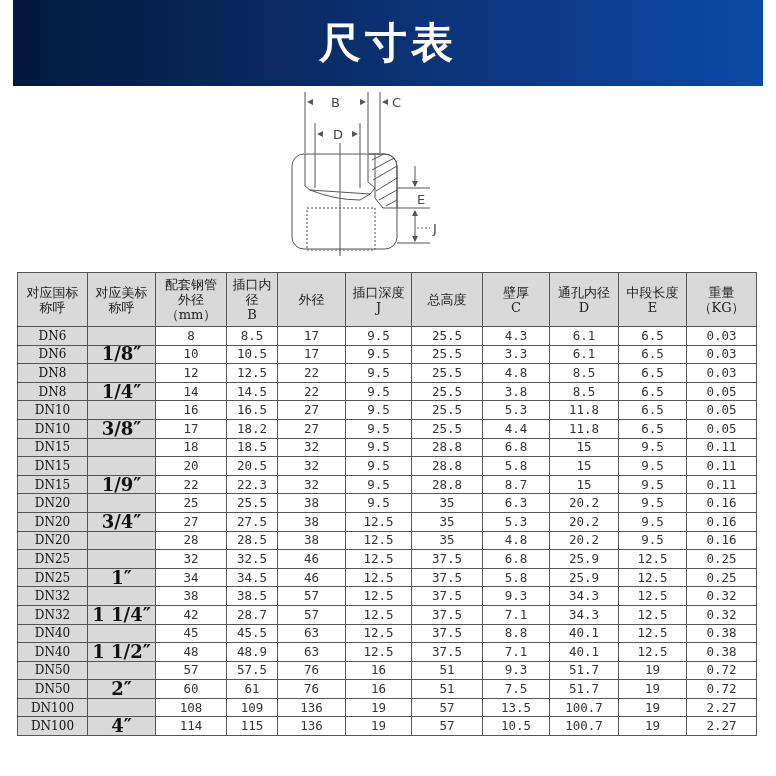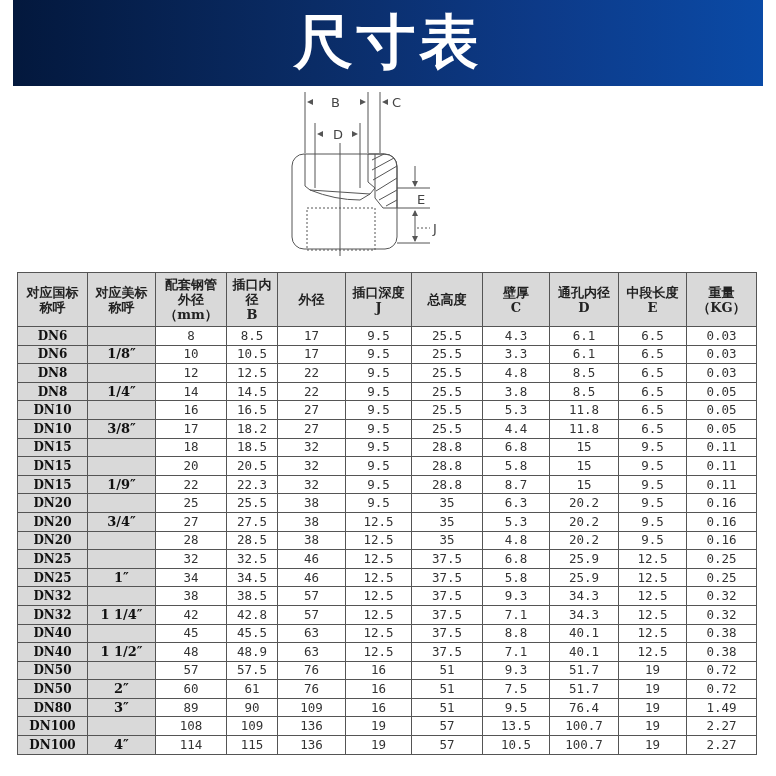--- a/index.html
+++ b/index.html
@@ -6,41 +6,41 @@
   html, body { width: 776px; height: 776px; background: #ffffff; overflow: hidden; }
   body { position: relative; font-family: "DejaVu Serif", "Liberation Serif", serif; }
 
   .banner {
     position: absolute; left: 13px; top: 0; width: 750px; height: 86px;
     background: linear-gradient(90deg, #03183d 0%, #0a2c66 40%, #0d3a88 70%, #0a4aa6 100%);
     display: flex; align-items: center; justify-content: center;
   }
   .banner-title {
     color: #ffffff; font-family: "DejaVu Sans", sans-serif; font-weight: bold;
-    font-size: 59px; letter-spacing: 4px; text-align: center;
+    font-size: 42px; letter-spacing: 4px; text-align: center;
   }
 
   .diagram { position: absolute; left: 280px; top: 88px; width: 180px; height: 170px; }
 
   table.spec {
     position: absolute; left: 17px; top: 272px; width: 739px;
     border-collapse: collapse; table-layout: fixed;
     font-size: 13px; color: #222;
   }
   table.spec td, table.spec th {
     border: 1.5px solid #555; text-align: center; vertical-align: middle;
     padding: 0; overflow: hidden; white-space: nowrap;
   }
   table.spec th {
-    background: #d9d9d9; font-weight: bold; height: 54px; line-height: 15px;
+    background: #d9d9d9; font-weight: normal; height: 54px; line-height: 15px;
     font-size: 13px; white-space: normal;
   }
   table.spec td { height: 18.6px; line-height: 16px; font-family: "DejaVu Sans Mono", "Liberation Mono", monospace; font-size: 12.5px; color: #333; }
-  table.spec td.gray { background: #d9d9d9; font-family: "DejaVu Serif", serif; font-weight: bold; font-size: 12px; color: #111; }
-  table.spec td.gray2 { background: #d9d9d9; font-family: "DejaVu Serif", serif; font-weight: bold; font-size: 13px; color: #111; }
+  table.spec td.gray { background: #d9d9d9; font-family: "DejaVu Serif", serif; font-weight: normal; font-size: 12px; color: #111; }
+  table.spec td.gray2 { background: #d9d9d9; font-family: "DejaVu Serif", serif; font-weight: bold; font-size: 18px; color: #111; }
 </style>
 </head>
 <body>
 
 <div class="banner">
   <div class="banner-title">尺寸表</div>
 </div>
 
 <svg class="diagram" viewBox="0 0 180 170" xmlns="http://www.w3.org/2000/svg">
   <g stroke="#555" stroke-width="1" fill="none">
@@ -349,21 +349,21 @@
         <td>37.5</td>
         <td>9.3</td>
         <td>34.3</td>
         <td>12.5</td>
         <td>0.32</td>
       </tr>
       <tr>
         <td class="gray">DN32</td>
         <td class="gray2">1 1/4″</td>
         <td>42</td>
-        <td>42.8</td>
+        <td>28.7</td>
         <td>57</td>
         <td>12.5</td>
         <td>37.5</td>
         <td>7.1</td>
         <td>34.3</td>
         <td>12.5</td>
         <td>0.32</td>
       </tr>
       <tr>
         <td class="gray">DN40</td>
@@ -411,33 +411,20 @@
         <td>61</td>
         <td>76</td>
         <td>16</td>
         <td>51</td>
         <td>7.5</td>
         <td>51.7</td>
         <td>19</td>
         <td>0.72</td>
       </tr>
       <tr>
-        <td class="gray">DN80</td>
-        <td class="gray2">3″</td>
-        <td>89</td>
-        <td>90</td>
-        <td>109</td>
-        <td>16</td>
-        <td>51</td>
-        <td>9.5</td>
-        <td>76.4</td>
-        <td>19</td>
-        <td>1.49</td>
-      </tr>
-      <tr>
         <td class="gray">DN100</td>
         <td class="gray2"></td>
         <td>108</td>
         <td>109</td>
         <td>136</td>
         <td>19</td>
         <td>57</td>
         <td>13.5</td>
         <td>100.7</td>
         <td>19</td>

